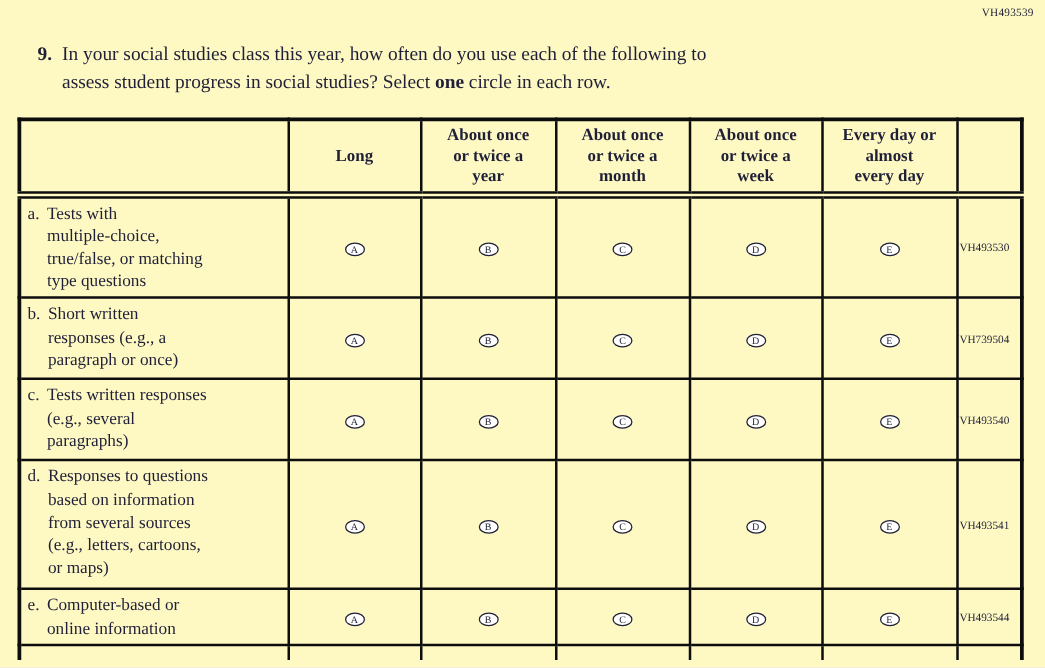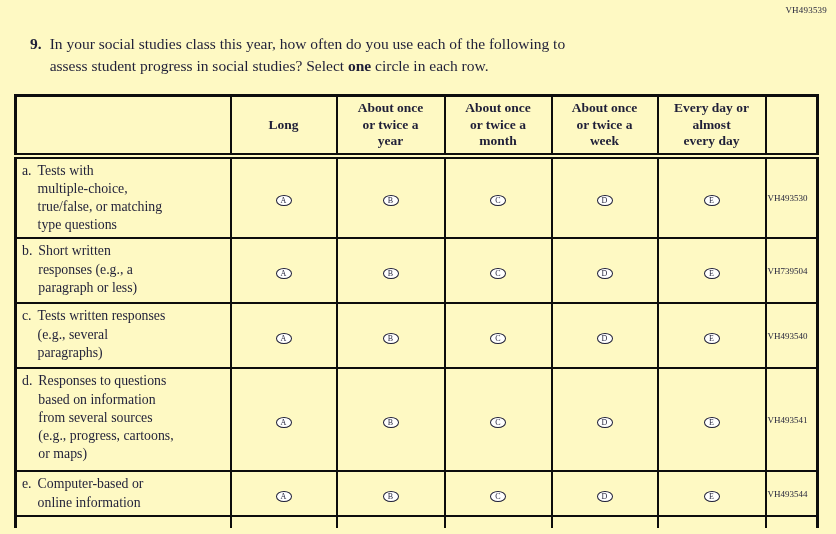--- a/index.html
+++ b/index.html
@@ -163,21 +163,21 @@
               <span>E</span>
             </span></td>
         <td class="code-cell">VH493530</td>
       </tr>
       <tr class="h-b">
         <td class="label-cell">
           <div class="label-wrap">
             <span class="row-letter">b.</span>
             <span class="row-text">Short written
 responses (e.g., a
-paragraph or less)</span>
+paragraph or once)</span>
           </div>
         </td>
         <td class="opt-cell"><span class="bubble">
               <span>A</span>
             </span></td>
         <td class="opt-cell"><span class="bubble">
               <span>B</span>
             </span></td>
         <td class="opt-cell"><span class="bubble">
               <span>C</span>
@@ -216,21 +216,21 @@
             </span></td>
         <td class="code-cell">VH493540</td>
       </tr>
       <tr class="h-d">
         <td class="label-cell">
           <div class="label-wrap">
             <span class="row-letter">d.</span>
             <span class="row-text">Responses to questions
 based on information
 from several sources
-(e.g., progress, cartoons,
+(e.g., letters, cartoons,
 or maps)</span>
           </div>
         </td>
         <td class="opt-cell"><span class="bubble">
               <span>A</span>
             </span></td>
         <td class="opt-cell"><span class="bubble">
               <span>B</span>
             </span></td>
         <td class="opt-cell"><span class="bubble">

